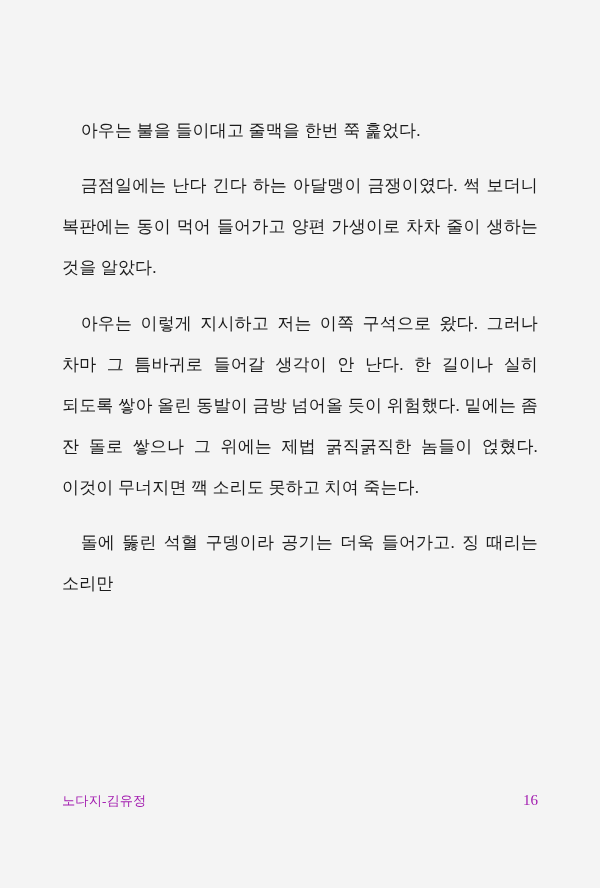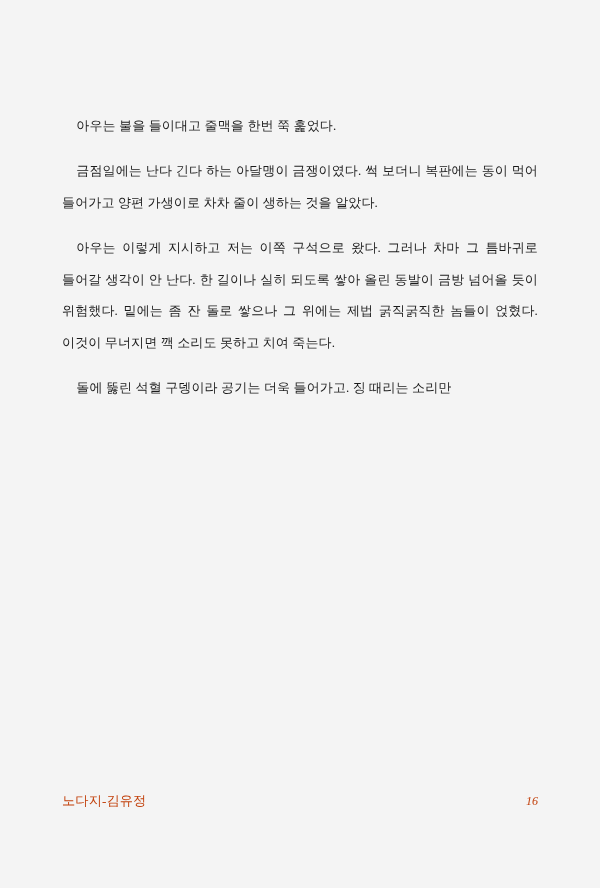--- a/index.html
+++ b/index.html
@@ -15,21 +15,21 @@
     overflow: hidden;
   }
   .page {
     position: relative;
     width: 600px;
     height: 888px;
     box-sizing: border-box;
     padding: 110px 62px 0 62px;
   }
   .body-text {
-    font-size: 13px;
+    font-size: 17px;
     line-height: 2.42;
     text-align: justify;
     text-justify: inter-character;
     letter-spacing: 0.01em;
     word-break: keep-all;
   }
   .para {
     margin: 0 0 14px 0;
     text-indent: 1.1em;
   }
@@ -38,28 +38,27 @@
   }
   .footer {
     position: absolute;
     left: 62px;
     right: 62px;
     bottom: 78px;
     display: flex;
     align-items: baseline;
     justify-content: space-between;
     font-size: 13.2px;
-    color: #c2410c;
+    color: #a21caf;
   }
   .footer-title {
     letter-spacing: 0.01em;
   }
   .footer-page {
-    font-size: 12px;
-    font-style: italic;
+    font-size: 15px;
   }
 </style>
 </head>
 <body>
 
 <div class="page">
 
   <div class="body-text">
     <p class="para">아우는 불을 들이대고 줄맥을 한번 쭉 훑었다.</p>
     <p class="para">금점일에는 난다 긴다 하는 아달맹이 금쟁이였다. 썩 보더니 복판에는 동이 먹어 들어가고 양편 가생이로 차차 줄이 생하는 것을 알았다.</p>

